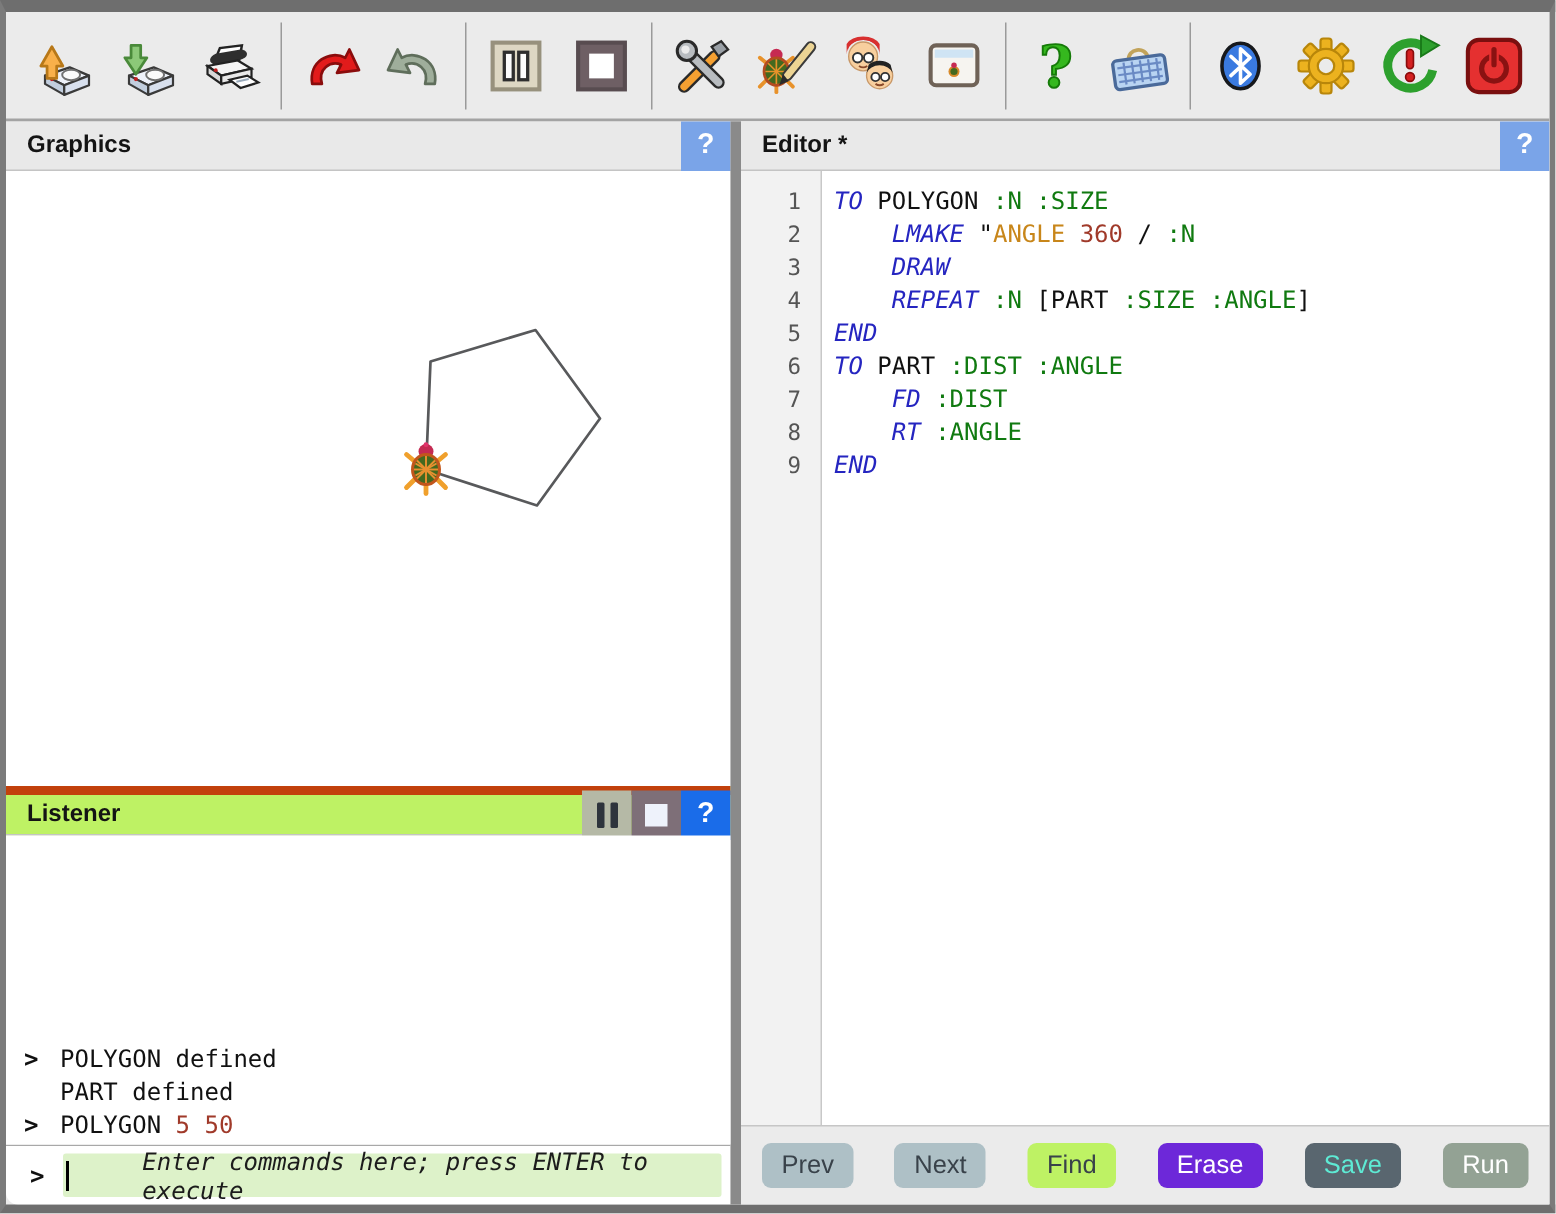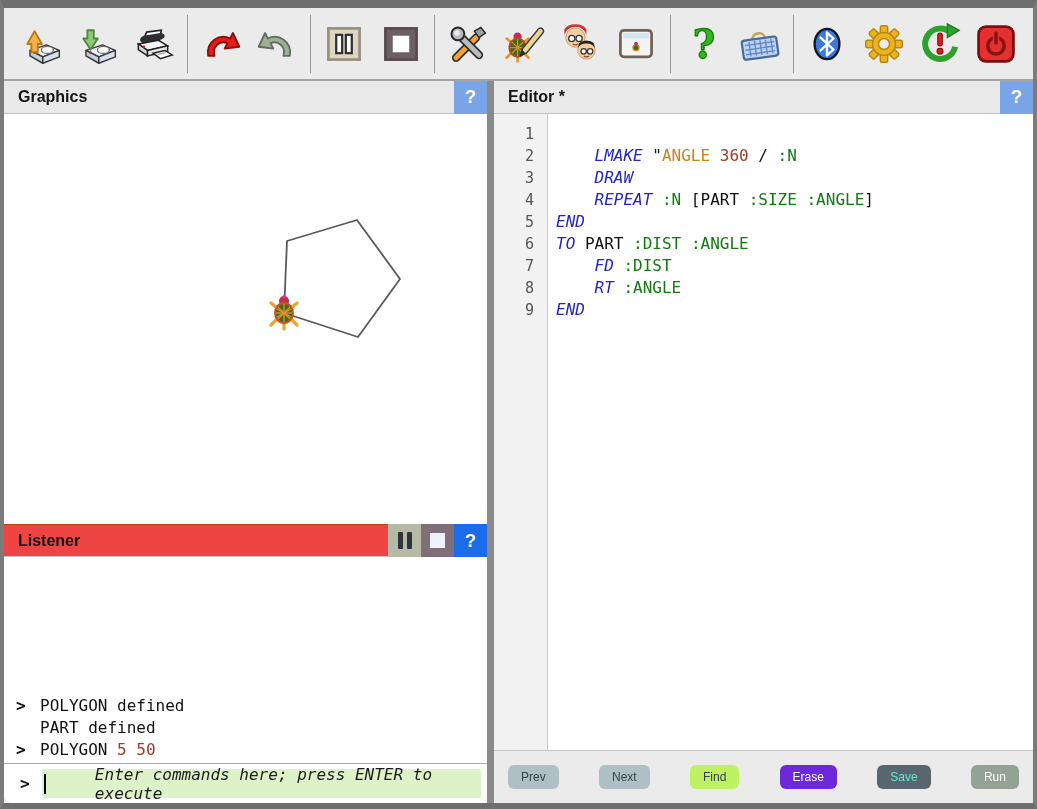--- a/index.html
+++ b/index.html
@@ -26,21 +26,21 @@
   
   .panel-header {
     height: 33px; background: #e9e9e9; border-bottom: 1px solid #c4c4c4;
     display: flex; align-items: center; padding-left: 14px; flex: 0 0 auto;
   }
   .panel-title { font-weight: bold; font-size: 16px; color: #141414; }
   .help-btn {
     width: 33px; height: 33px; margin-left: auto; background: #7aa4e8; color: #fff;
     font-weight: bold; font-size: 19px; display: flex; align-items: center; justify-content: center; cursor: pointer;
   }
-  .listener-header { background: #ef4444; border-top: 1px solid #c2410c; text-align: center; }
+  .listener-header { background: #bef264; border-top: 6px solid #c2410c; text-align: center; }
   .mini-btn { width: 33px; height: 33px; display: flex; align-items: center; justify-content: center; gap: 4px; cursor: pointer; }
   .mini-pause { background: #b5b9a6; margin-left: auto; }
   .mini-pause .bar { width: 5px; height: 17px; background: #2e343c; border-radius: 1px; }
   .mini-stop { background: #7e6f78; }
   .mini-stop .sq { width: 15px; height: 15px; background: #eef2fb; }
   .mini-help { background: #1a6ce9; color: #fff; font-weight: bold; font-size: 19px; }
   
   .graphics-canvas { height: 410px; background: #ffffff; flex: 0 0 auto; }
   
   .listener-out { flex: 1; background: #fff; position: relative; overflow: hidden; font-family: "DejaVu Sans Mono", monospace; font-size: 16px; color: #111; }
@@ -64,21 +64,21 @@
   .ctext span { white-space: pre; }
   .tok-kw { color: #2525c0; font-style: italic; }
   .tok-var { color: #107a10; }
   .tok-str { color: #c8861a; }
   .tok-num { color: #a03a2a; }
   .tok-plain { color: #111; }
   .editor-footer {
     height: 53px; background: #ebebeb; border-top: 1px solid #c6c6c6;
     display: flex; align-items: center; justify-content: space-between; padding: 0 14px; flex: 0 0 auto;
   }
-  .btn { border: none; border-radius: 6px; padding: 5px 13px; font-family: "Liberation Sans", sans-serif; font-size: 12px; cursor: pointer; }
+  .btn { border: none; border-radius: 6px; padding: 5px 13px; font-family: "Liberation Sans", sans-serif; font-size: 17px; cursor: pointer; }
   .btn-steel { background: #aec0c6; color: #39424a; }
   .btn-tan { background: #bef264; color: #39424a; }
   .btn-red { background: #6d28d9; color: #fff; }
   .btn-slate { background: #59666f; color: #5eead4; }
   .btn-sage { background: #93a294; color: #fff; }
 </style>
 </head>
 <body>
 
 <div class="window">
@@ -368,20 +368,21 @@
       <div class="panel-header">
         <span class="panel-title">Editor *</span>
         <div class="help-btn">?</div>
       </div>
 
       <div class="code-area">
         <div class="gutter-bg"></div>
         <div class="code-lines" id="code-lines">
             <div class="cl">
               <span class="gut">1</span>
+              <span class="ctext"><span class="tok-kw">TO</span><span class="tok-plain"> POLYGON </span><span class="tok-var">:N</span><span class="tok-plain"> </span><span class="tok-var">:SIZE</span></span>
             </div>
             <div class="cl">
               <span class="gut">2</span>
               <span class="ctext"><span class="tok-plain">    </span><span class="tok-kw">LMAKE</span><span class="tok-plain"> "</span><span class="tok-str">ANGLE</span><span class="tok-plain"> </span><span class="tok-num">360</span><span class="tok-plain"> / </span><span class="tok-var">:N</span></span>
             </div>
             <div class="cl">
               <span class="gut">3</span>
               <span class="ctext"><span class="tok-plain">    </span><span class="tok-kw">DRAW</span></span>
             </div>
             <div class="cl">

